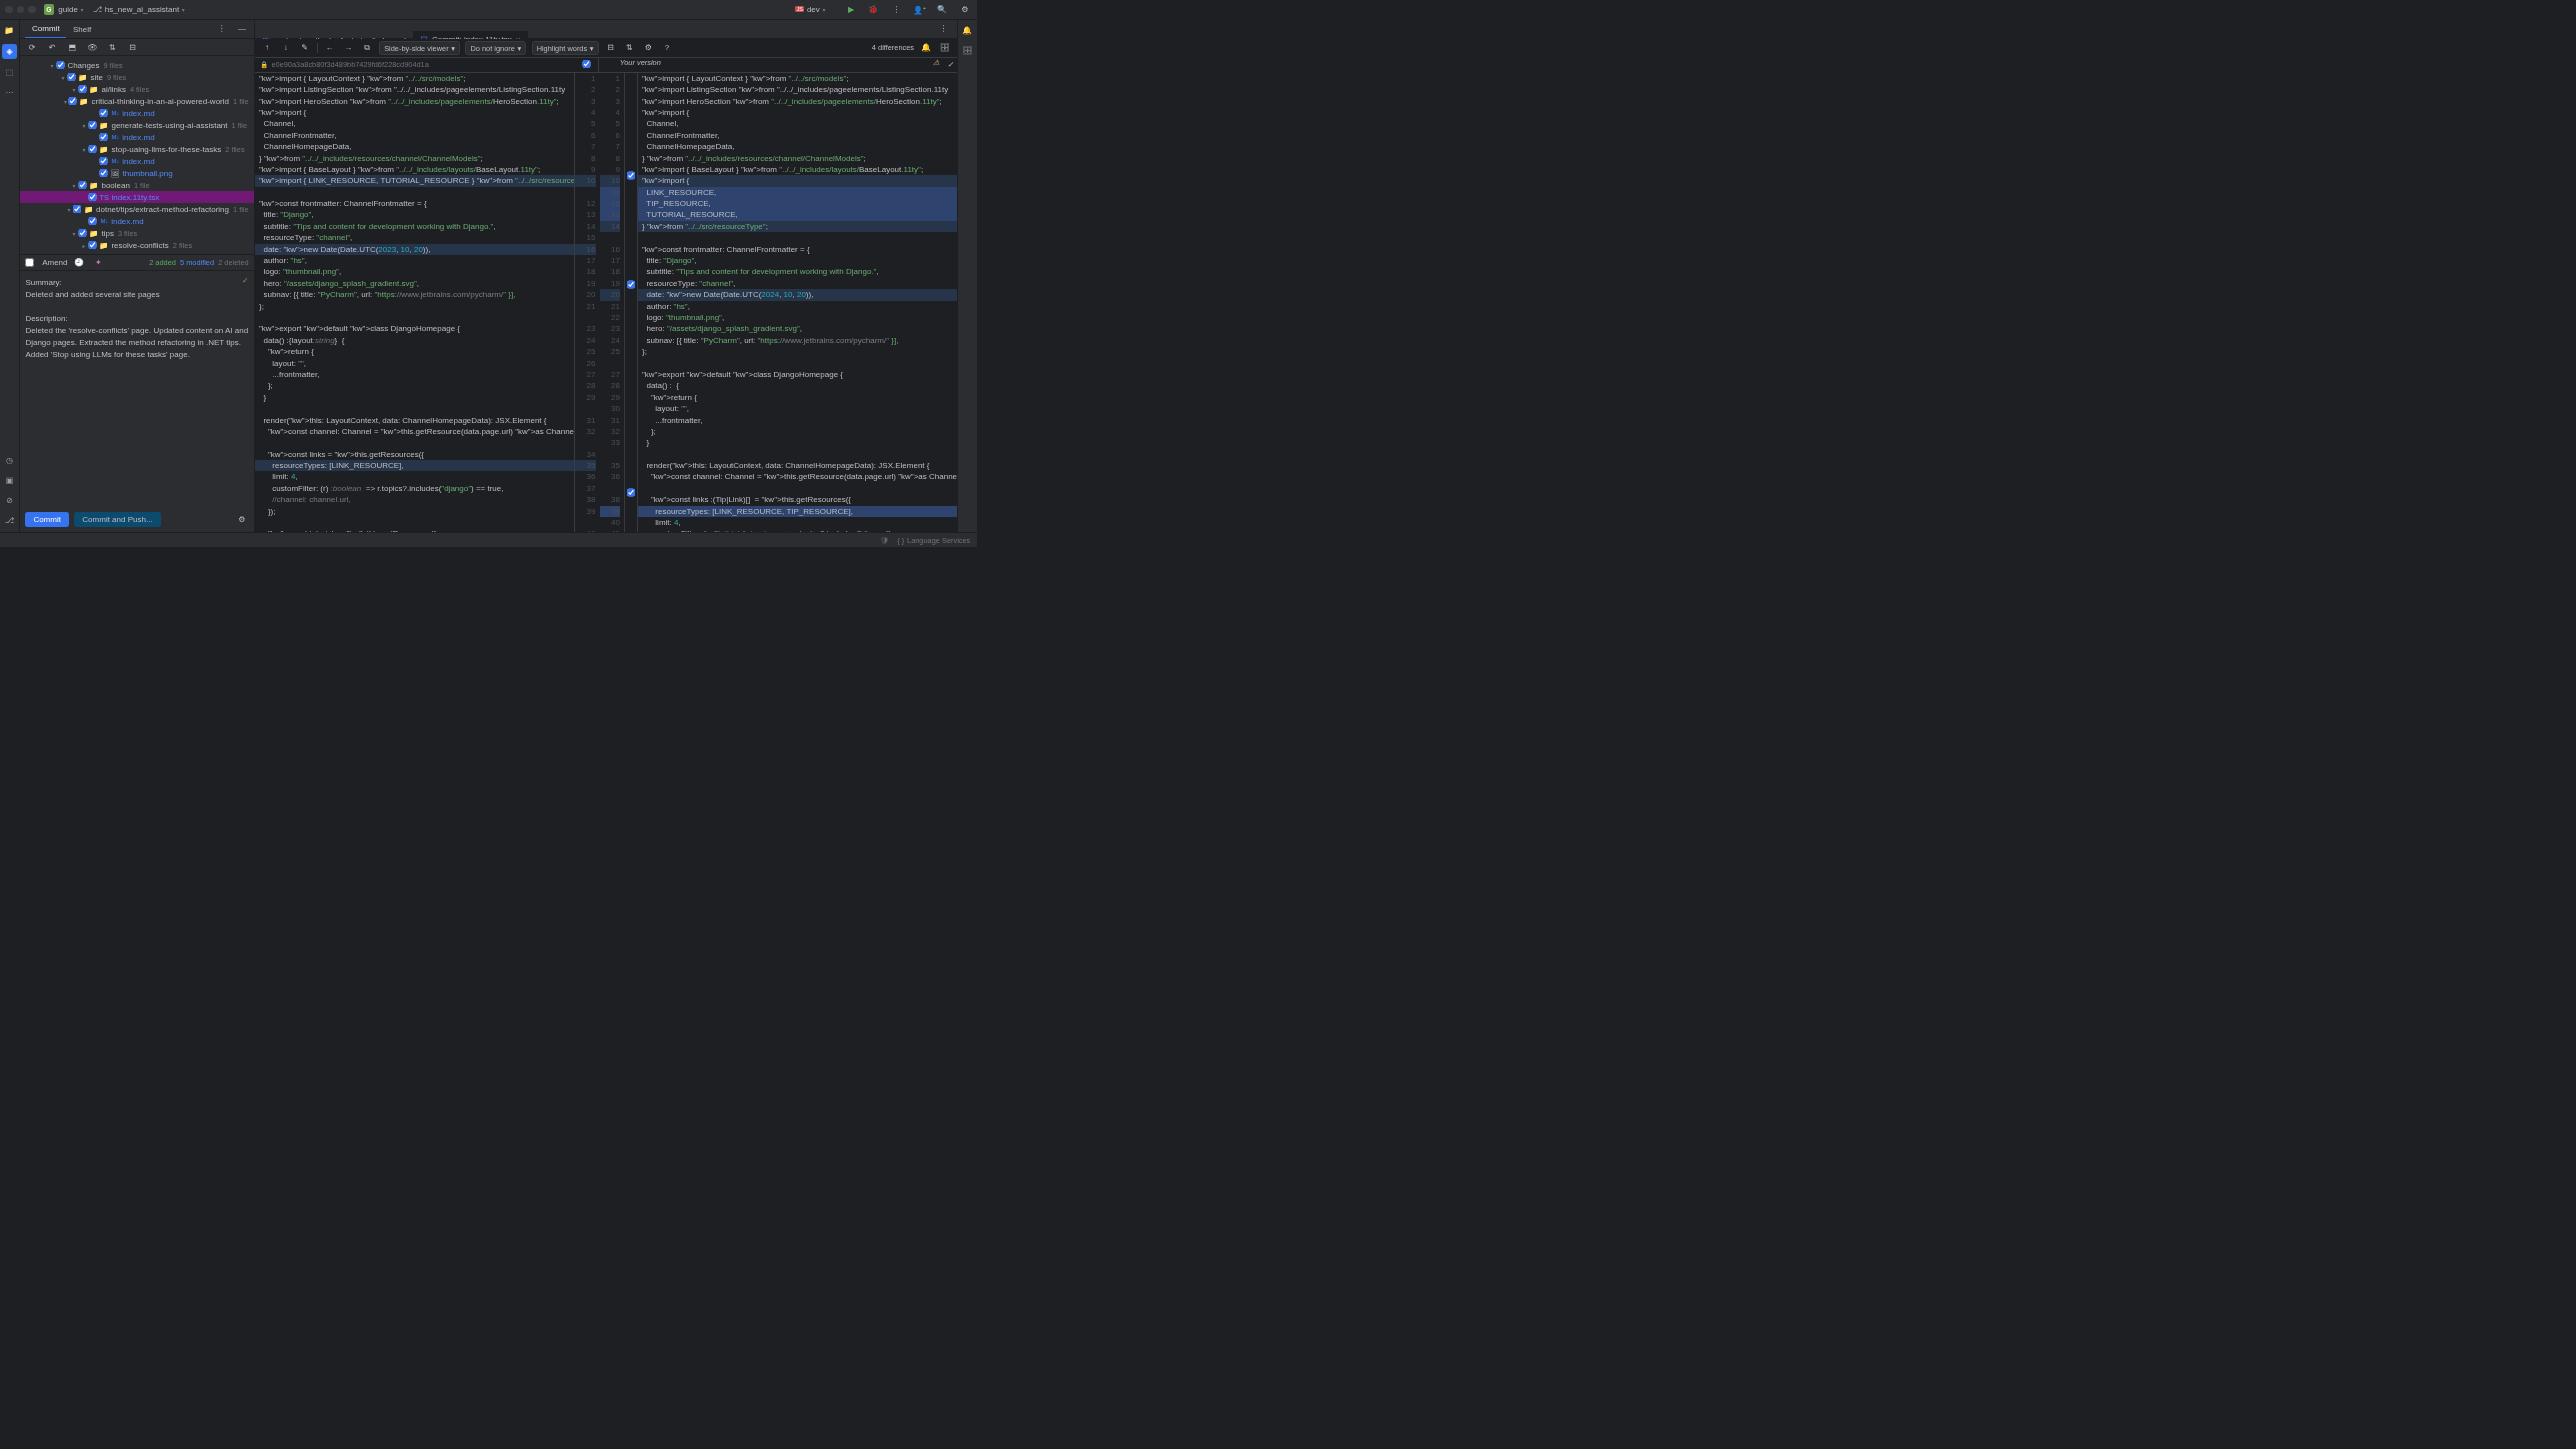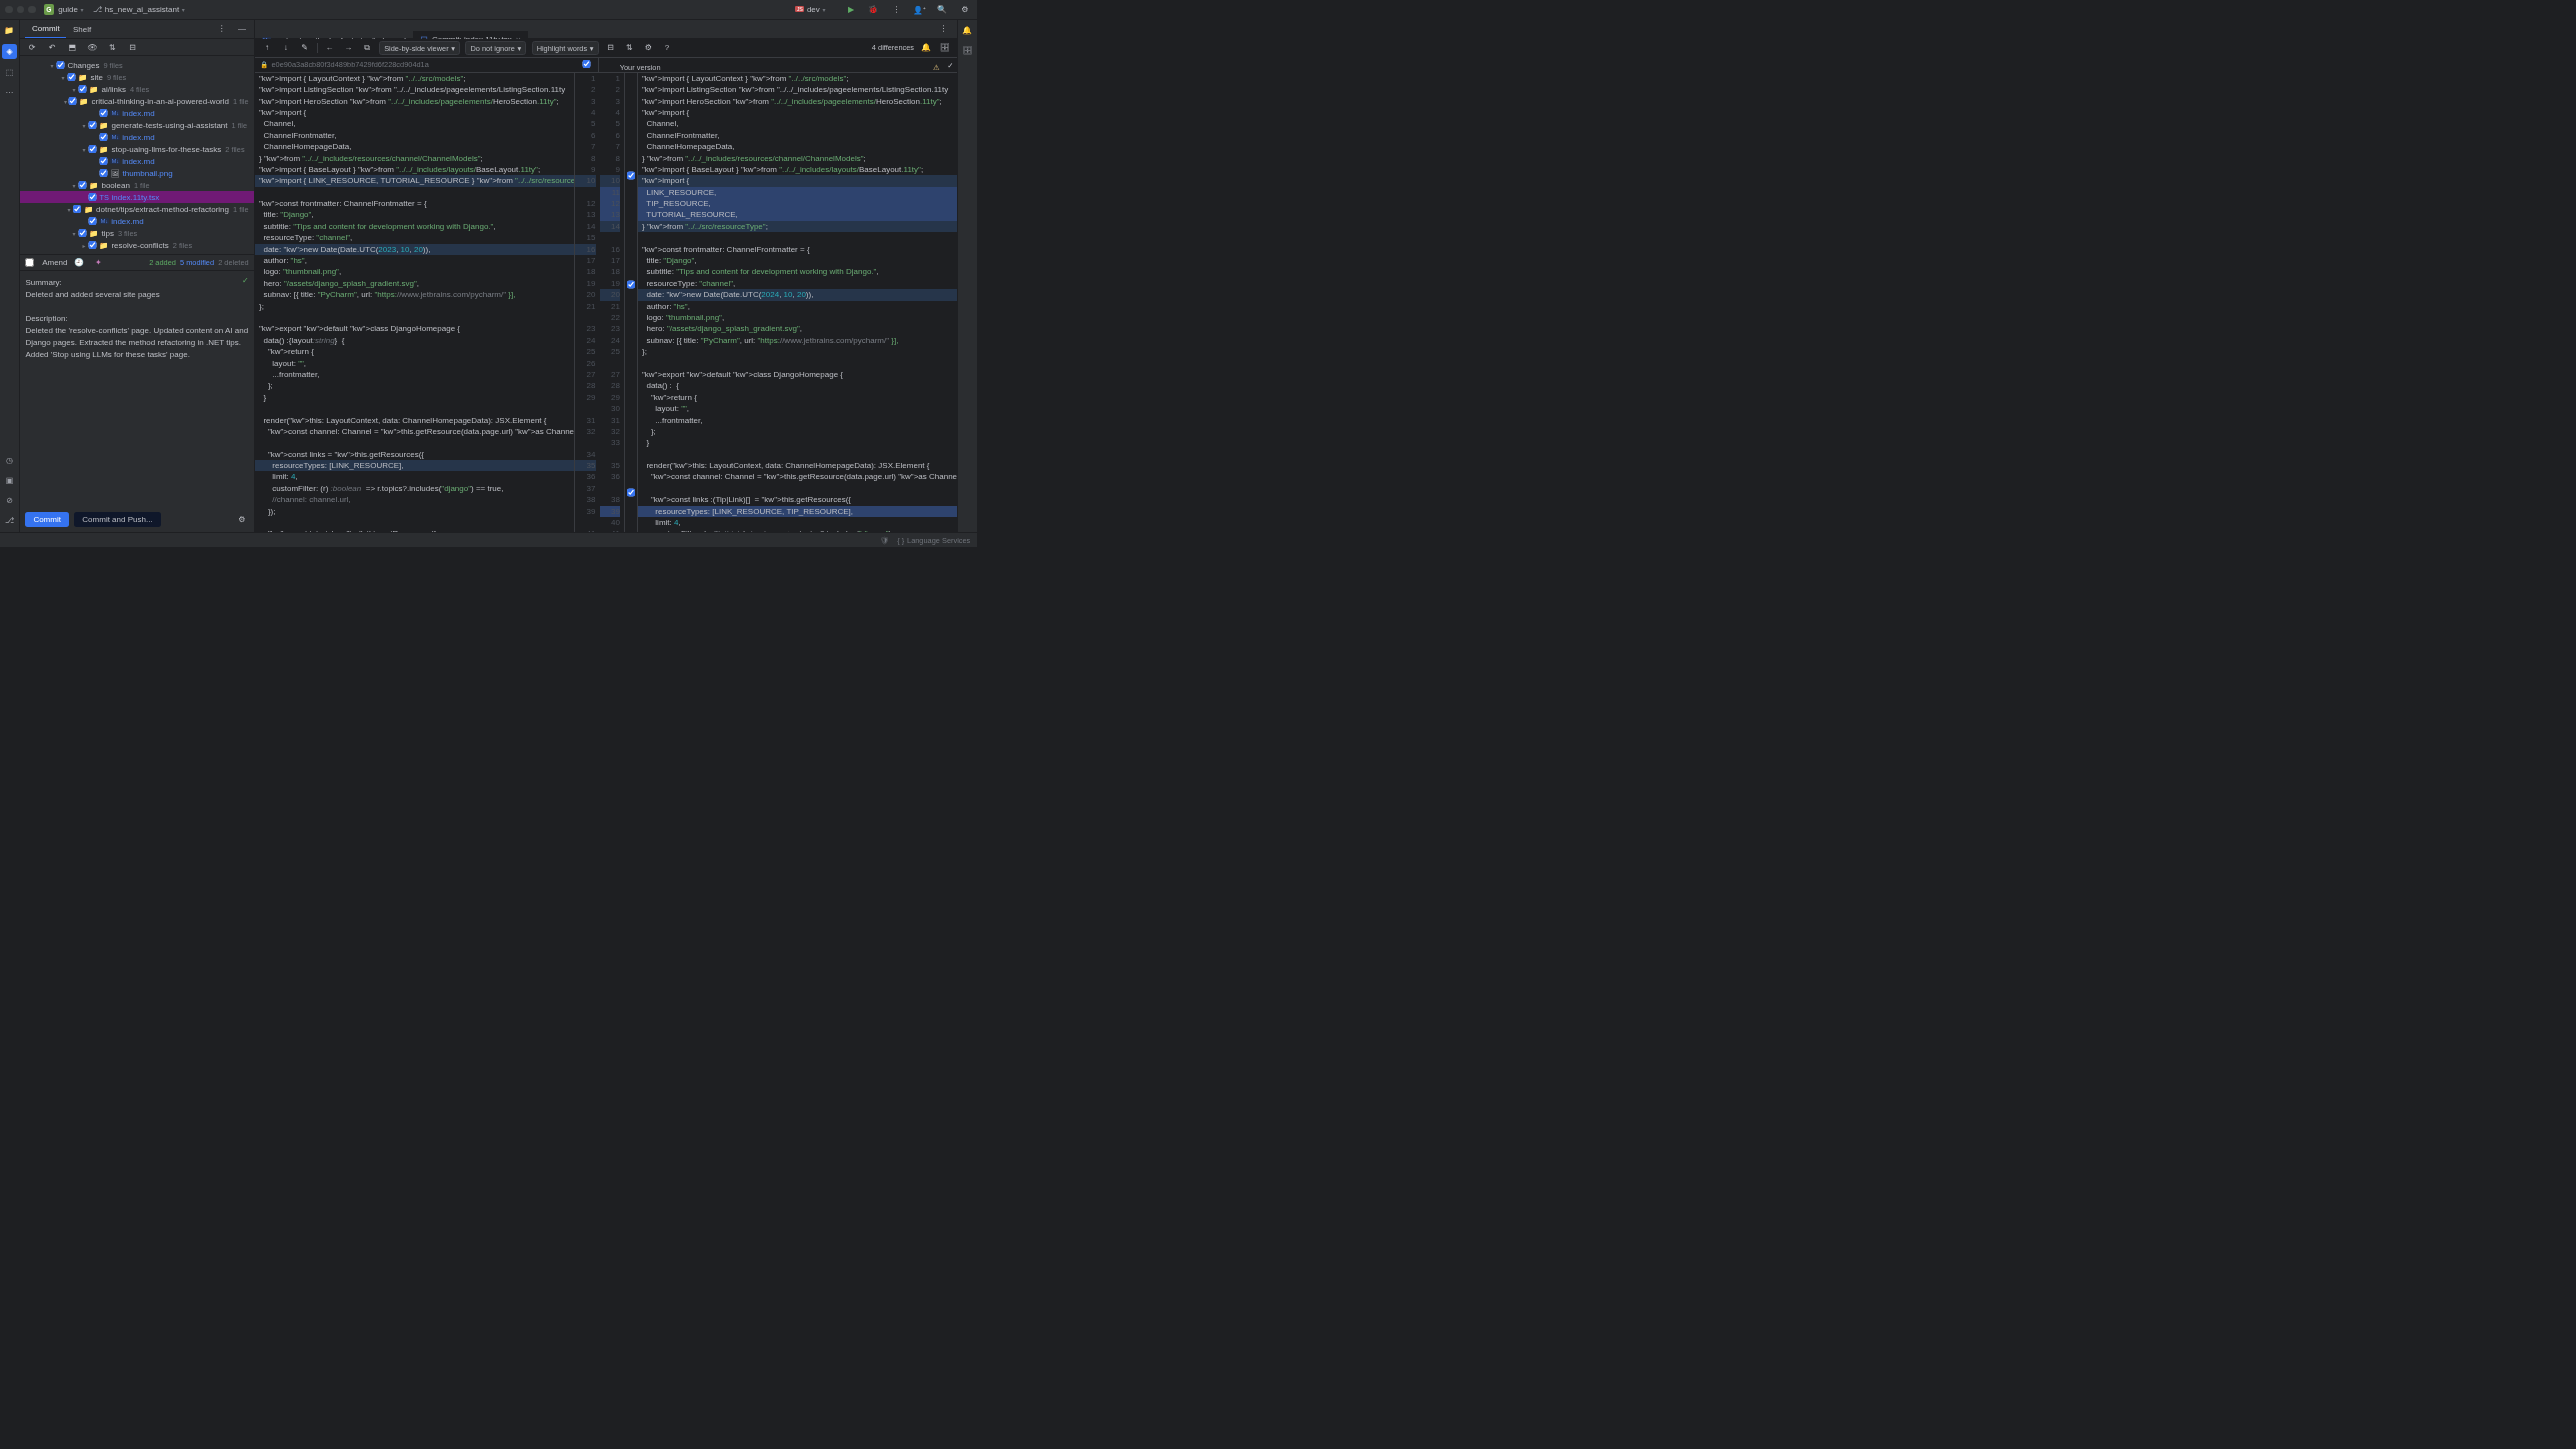--- a/index.html
+++ b/index.html
@@ -38,36 +38,36 @@
 .md-badge { background: #252f46; color: #548af7; font-size: 5.4px; padding: 0 1.3px; border-radius: 1.3px; margin-right: 2px; }
 .amend-row { display: flex; align-items: center; height: 17.4px; padding: 0 5.4px; border-top: 0.7px solid #1e1f22; border-bottom: 0.7px solid #1e1f22; gap: 5.4px; }
 .amend-stats { margin-left: auto; font-size: 7.4px; }
 .added { color: #5fad65; }
 .modified { color: #548af7; }
 .deleted { color: #6f737a; }
 .commit-msg { padding: 5.4px; font-family: ui-monospace, "SF Mono", Menlo, monospace; font-size: 8px; line-height: 1.5; color: #bcbec4; flex: 1; position: relative;}
 .commit-msg .checkmark { position: absolute; right: 5.4px; top: 4px; color: #5fad65;}
 .commit-actions { display: flex; gap: 5.4px; padding: 5.4px; align-items: center; }
 .btn-primary { background: #3573f0; color: #fff; border: none; border-radius: 2.7px; padding: 2.7px 8px; cursor: pointer; font-size: 8px; }
-.btn-secondary { background: #0f172a; color: #bcbec4; border: none; border-radius: 2.7px; padding: 2.7px 8px; cursor: pointer; font-size: 8px; }
+.btn-secondary { background: #0c4a6e; color: #bcbec4; border: none; border-radius: 2.7px; padding: 2.7px 8px; cursor: pointer; font-size: 8px; }
 .gear-right { margin-left: auto; }
 .editor-area { flex: 1; display: flex; flex-direction: column; background: #1e1f22; min-width: 0;}
 .editor-tabs { display: flex; align-items: center; height: 19px; background: #2b2d30; border-bottom: 0.7px solid #1e1f22; }
 .editor-tab { display: flex; align-items: center; height: 100%; padding: 0 6.7px; gap: 4px; cursor: pointer; border-right: 0.7px solid #1e1f22; margin-top: 22px;}
 .editor-tab.active { background: #1e1f22; border-bottom: 1.3px solid #3573f0; }
 .tab-close { color: #6f737a; font-size: 8.7px; cursor: pointer;}
 .editor-tabs-right { margin-left: auto; display: flex; gap: 6.7px; padding-right: 6.7px; }
 .diff-toolbar { display: flex; align-items: center; height: 19px; background: #1e1f22; border-bottom: 0.7px solid #393b40; padding: 0 5.4px; gap: 5.4px; }
 .diff-toolbar .sep { width: 0.7px; height: 10.7px; background: #393b40; }
 .select-box { background: #2b2d30; border: 0.7px solid #393b40; border-radius: 2.7px; padding: 1.3px 4px; font-size: 7.4px; color: #bcbec4; display: flex; align-items: center; gap: 2.7px; cursor: pointer;}
 .diff-toolbar-right { margin-left: auto; display: flex; align-items: center; gap: 5.4px; text-align: center; }
 .diff-count { font-size: 7.4px; color: #bcbec4;}
 .diff-header { display: flex; height: 14.8px; border-bottom: 0.7px solid #393b40; font-size: 7.4px; }
 .diff-header-left { flex: 1; display: flex; align-items: center; padding-left: 5.4px; gap: 2.7px; color: #6f737a; min-width: 0;}
-.diff-header-right { flex: 1; display: flex; align-items: flex-end; padding-left: 21px; color: #bcbec4; border-left: 0.7px solid #393b40;}
+.diff-header-right { flex: 1; display: flex; align-items: flex-start; padding-left: 21px; color: #bcbec4; border-left: 0.7px solid #393b40; font-style: italic;}
 .lock-icon { color: #6f737a; font-size: 6.7px;}
 .diff-body { flex: 1; display: flex; overflow: hidden; font-family: ui-monospace, "SF Mono", Menlo, monospace; font-size: 8px; line-height: 11.4px; }
 .diff-pane { flex: 1; display: flex; overflow: hidden; min-width: 0;}
 .gutter-center { width: 51px; display: flex; background: #1e1f22; flex-shrink: 0; border-left: 0.7px solid #393b40; border-right: 0.7px solid #393b40;}
 .gutter-center .col { width: 25.5px; text-align: right; padding-right: 4px; color: #4b5059;}
 .code-col { flex: 1; overflow-x: hidden; white-space: pre; min-width: 0;}
 .code-line { height: 11.4px; padding-left: 4px; overflow: hidden; text-overflow: clip;}
 .hl-mod { background: #26354a; }
 .hl-mod-strong { background: #2e436e; }
 .str { color: #6aab73; }

